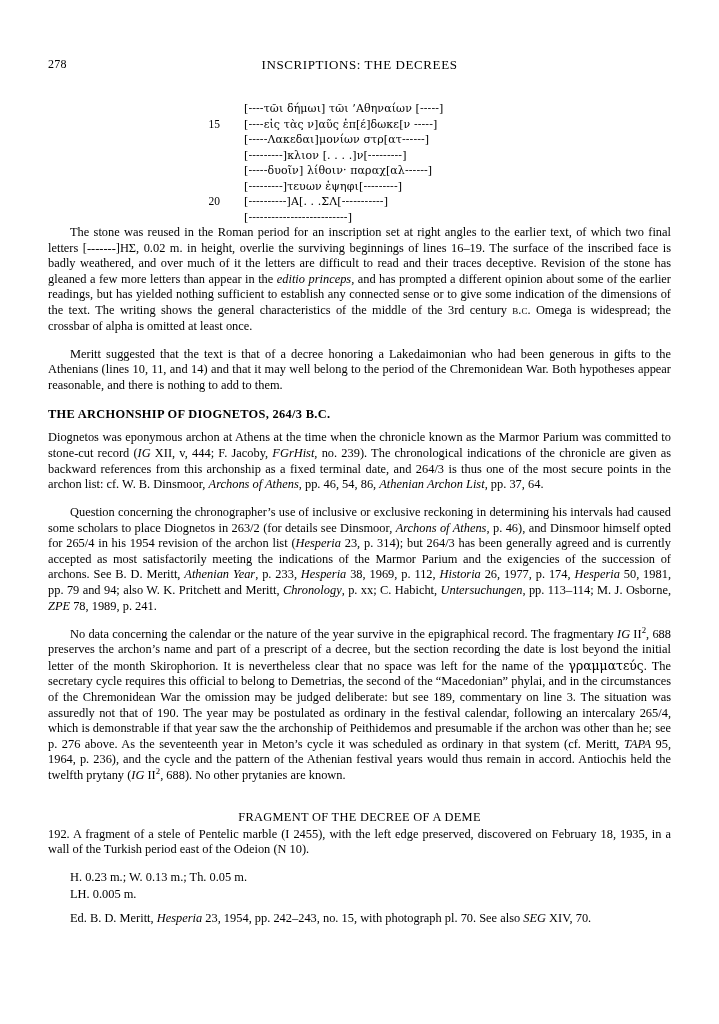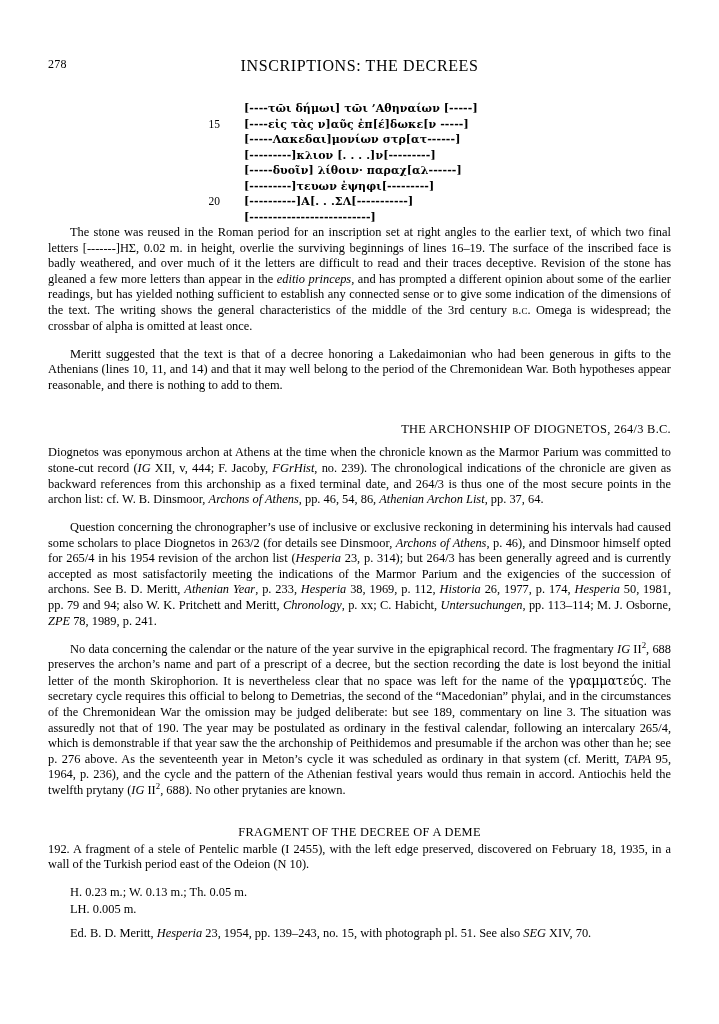--- a/index.html
+++ b/index.html
@@ -31,21 +31,21 @@
   }
   .folio {
     position: absolute;
     left: 0;
     top: 0;
     font-size: 12px;
     letter-spacing: 0.2px;
   }
   .runtitle {
     text-align: center;
-    font-size: 16px;
+    font-size: 13px;
     letter-spacing: 0.6px;
   }
   
   .inscription {
     margin-top: 22px;
     font-family: "DejaVu Serif", serif;
     font-size: 11px;
     line-height: 15.5px;
   }
   .ins-line {
@@ -56,45 +56,45 @@
   .ins-num {
     width: 196px;
     text-align: right;
     padding-right: 24px;
     font-family: "Liberation Serif", serif;
     font-size: 11.5px;
   }
   .ins-txt {
     white-space: pre;
     letter-spacing: 0.1px;
-    font-weight: bold;
   }
   
   .para {
     margin-top: 11px;
     font-size: 12.4px;
     line-height: 15.6px;
     text-align: justify;
     text-justify: inter-word;
   }
   .para.indent { text-indent: 22px; }
   .para.tight { margin-top: 2px; }
   .para.first { margin-top: 0; }
   .it { font-style: italic; }
   .bd { font-weight: normal; }
   .sc { font-variant: small-caps; }
   .gr { font-family: "DejaVu Serif", serif; }
   sup { font-size: 71%; line-height: 0; vertical-align: super; }
   
   .sect-head {
-    text-align: right;
+    text-align: left;
     font-size: 12.4px;
     letter-spacing: 0.3px;
-    margin-top: 29px;
+    margin-top: 14px;
     margin-bottom: 8px;
+    font-weight: bold;
   }
   .sect-head2 {
     text-align: center;
     font-size: 12.4px;
     letter-spacing: 0.3px;
     margin-top: 26px;
   }
   .measure {
     margin-top: 9px;
     margin-left: 22px;
@@ -177,16 +177,16 @@
   <div class="sect-head2">FRAGMENT OF THE DECREE OF A DEME</div>
 
   <p class="para tight">
     <span class="bd">192</span><span>.  A fragment of a stele of Pentelic marble (I 2455), with the left edge preserved, discovered on February 18, 1935, in a wall of the Turkish period east of the Odeion (N 10).</span>
   </p>
 
   <div class="measure">H. 0.23 m.; W. 0.13 m.; Th. 0.05 m.</div>
   <div class="measure tight2">LH. 0.005 m.</div>
 
   <div class="edline">
-    <span>Ed. B. D. Meritt, </span><span class="it">Hesperia</span><span> 23, 1954, pp. 139–243, no. 15, with photograph pl. 51.  See also </span><span class="it">SEG</span><span> XIV, 70.</span>
+    <span>Ed. B. D. Meritt, </span><span class="it">Hesperia</span><span> 23, 1954, pp. 242–243, no. 15, with photograph pl. 70.  See also </span><span class="it">SEG</span><span> XIV, 70.</span>
   </div>
 
 </div>
 
 </body></html>

